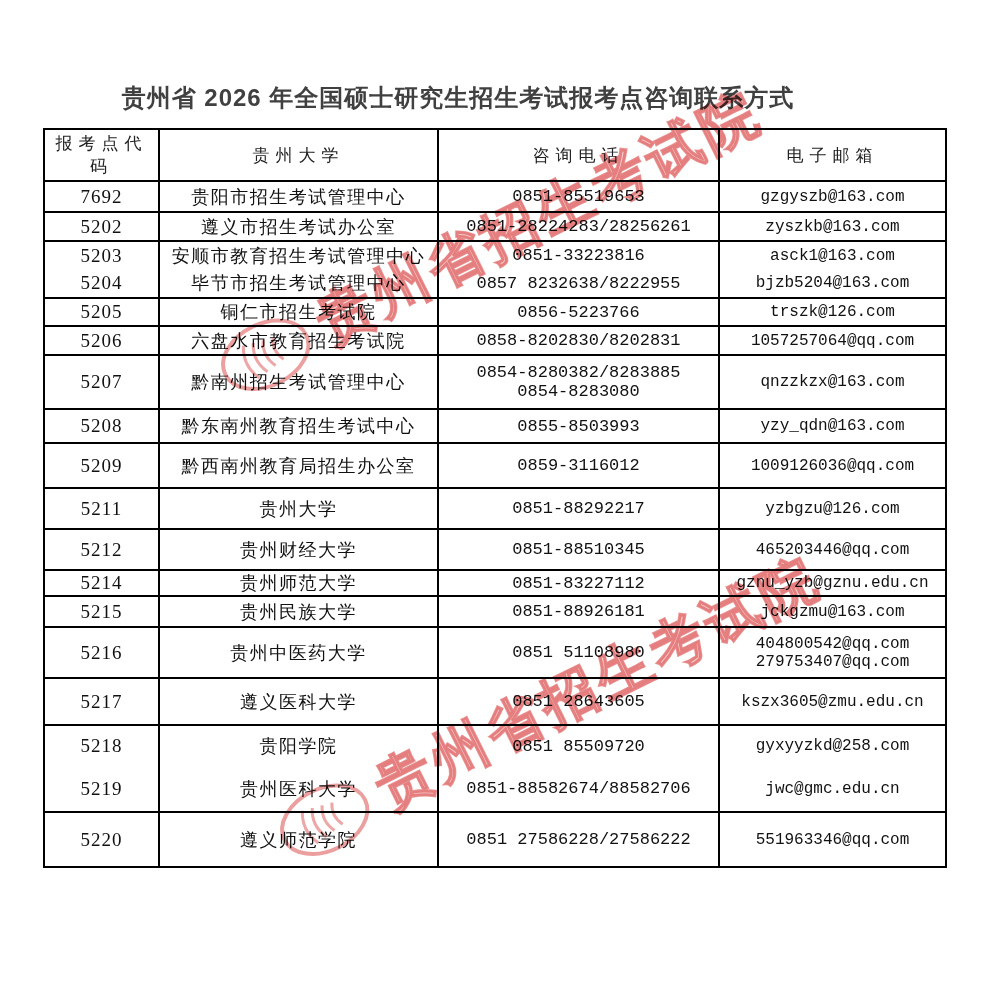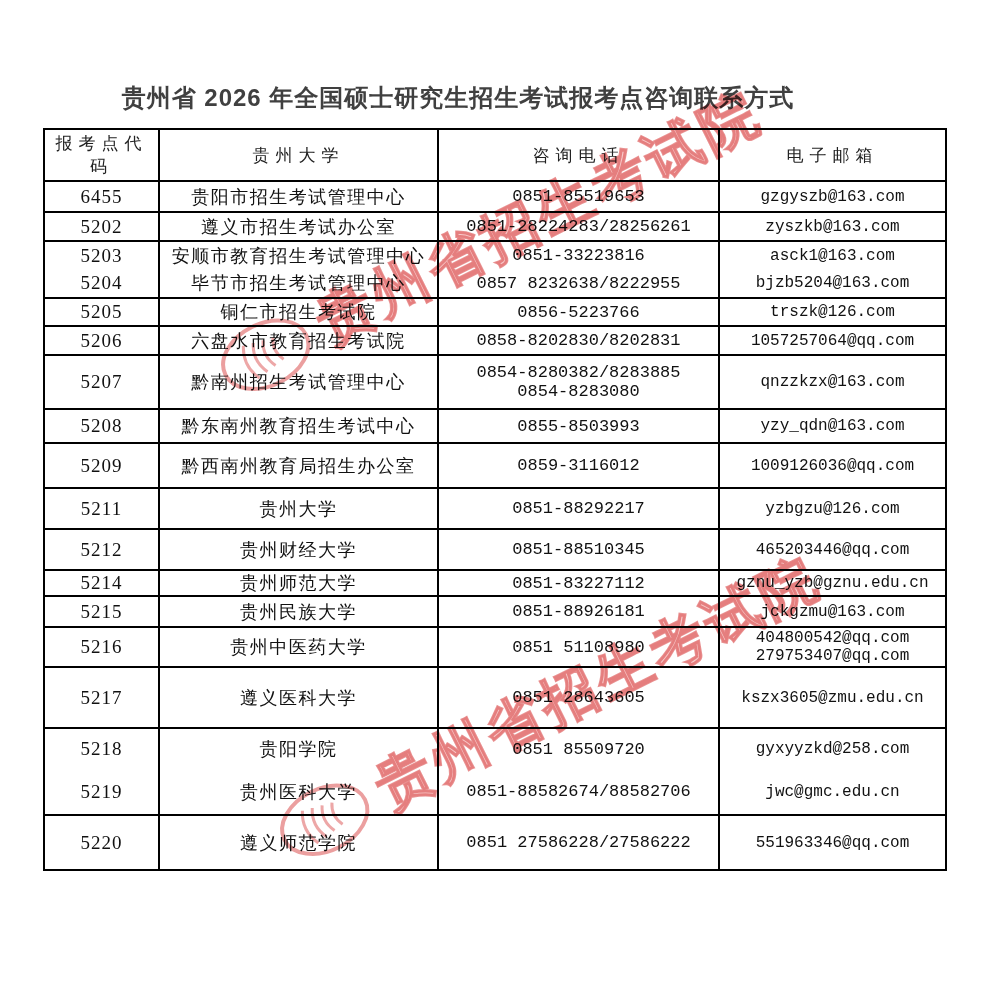--- a/index.html
+++ b/index.html
@@ -66,21 +66,21 @@
     <thead>
       <tr style="height: 52px; border-radius: 17px;">
         <th class="hdr">报考点代码</th>
         <th class="hdr">贵州大学</th>
         <th class="hdr">咨询电话</th>
         <th class="hdr">电子邮箱</th>
       </tr>
     </thead>
     <tbody id="rows">
         <tr style="height: 31px;">
-          <td class="code">6455</td>
+          <td class="code">7692</td>
           <td class="name">贵阳市招生考试管理中心</td>
           <td class="phone">0851-85519653</td>
           <td class="email">gzgyszb@163.com</td>
         </tr>
         <tr style="height: 29px;">
           <td class="code">5202</td>
           <td class="name">遵义市招生考试办公室</td>
           <td class="phone">0851-28224283/28256261</td>
           <td class="email">zyszkb@163.com</td>
         </tr>
@@ -143,27 +143,27 @@
           <td class="name">贵州师范大学</td>
           <td class="phone">0851-83227112</td>
           <td class="email">gznu_yzb@gznu.edu.cn</td>
         </tr>
         <tr style="height: 31px;">
           <td class="code">5215</td>
           <td class="name">贵州民族大学</td>
           <td class="phone">0851-88926181</td>
           <td class="email">jckgzmu@163.com</td>
         </tr>
-        <tr style="height: 40px;">
+        <tr style="height: 51px;">
           <td class="code">5216</td>
           <td class="name">贵州中医药大学</td>
           <td class="phone">0851 51108980</td>
           <td class="email">404800542@qq.com<br>279753407@qq.com</td>
         </tr>
-        <tr style="height: 61px;">
+        <tr style="height: 47px;">
           <td class="code">5217</td>
           <td class="name">遵义医科大学</td>
           <td class="phone">0851 28643605</td>
           <td class="email">kszx3605@zmu.edu.cn</td>
         </tr>
         <tr class="nodiv" style="height: 41px;">
           <td class="code">5218</td>
           <td class="name">贵阳学院</td>
           <td class="phone">0851 85509720</td>
           <td class="email">gyxyyzkd@258.com</td>

